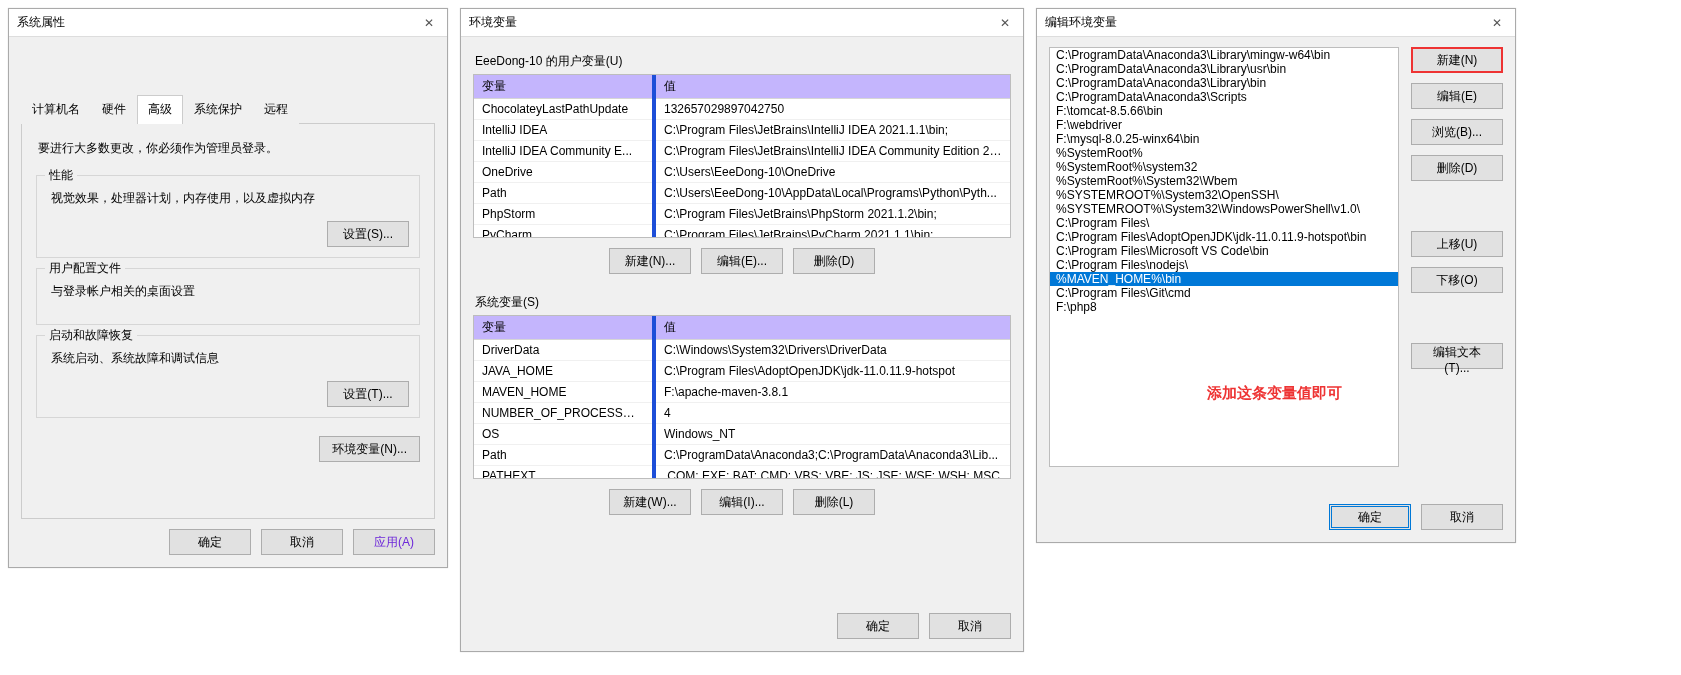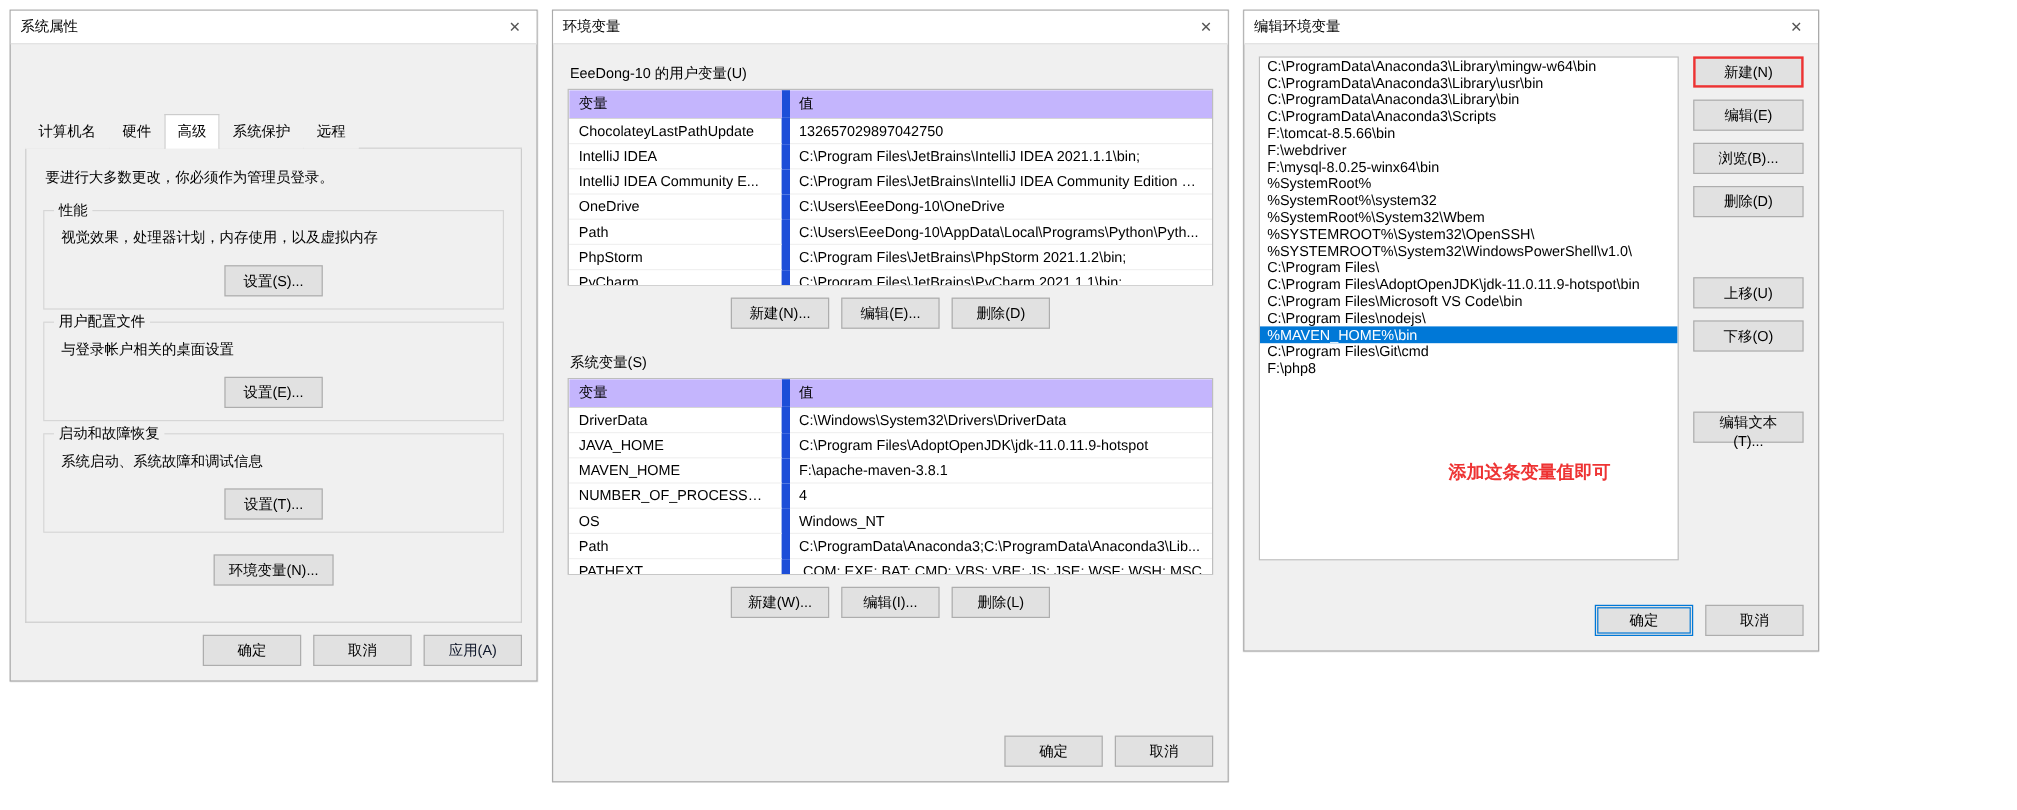--- a/index.html
+++ b/index.html
@@ -74,34 +74,34 @@
   .group .legend {
     position: absolute;
     top: -9px;
     left: 8px;
     background: #f0f0f0;
     padding: 0 4px;
   }
   .group .desc { padding: 6px 0 14px 4px; color: #000; }
   .group .btn-row, .btn-row-right {
     display: flex;
-    justify-content: center;
+    justify-content: flex-end;
     gap: 8px;
   }
   button.win {
     min-width: 82px;
     height: 26px;
     padding: 0 12px;
     background: #e1e1e1;
     border: 1px solid #adadad;
     font-family: inherit;
     font-size: 12px;
     cursor: default;
   }
-  button.win:disabled { color: #0f172a; }
+  button.win:disabled { color: #6d28d9; }
   button.win.default { border: 1px solid #0078d7; outline: 1px solid #0078d7; outline-offset: -3px; }
   .d1 .bottom-buttons {
     display: flex;
     justify-content: flex-end;
     gap: 10px;
     padding-top: 10px;
   }
 
   
   .d2 { width: 564px; height: 644px; }
@@ -116,21 +116,21 @@
   .tbl th, .tbl td {
     text-align: left;
     padding: 3px 8px;
     font-weight: normal;
     white-space: nowrap;
     overflow: hidden;
     text-overflow: ellipsis;
     border-bottom: 1px solid #f0f0f0;
   }
   .tbl th { background: #c4b5fd; border-bottom: 1px solid #d6d6d6; position: sticky; top:0; }
-  .col-var { width: 180px; border-right: 7px solid #1d4ed8; }
+  .col-var { width: 180px; border-right: 4px solid #1d4ed8; }
   .d2 .btns-under {
     display: flex;
     justify-content: center;
     gap: 10px;
     padding: 10px 2px 14px 2px;
   }
   .d2 .bottom-buttons {
     display: flex;
     justify-content: flex-end;
     gap: 10px;
@@ -222,23 +222,20 @@
         <span class="legend">性能</span>
         <div class="desc">视觉效果，处理器计划，内存使用，以及虚拟内存</div>
         <div class="btn-row">
           <button class="win">设置(S)...</button>
         </div>
       </div>
 
       <div class="group">
         <span class="legend">用户配置文件</span>
         <div class="desc">与登录帐户相关的桌面设置</div>
-        <div class="btn-row">
-          <button class="win">设置(E)...</button>
-        </div>
       </div>
 
       <div class="group">
         <span class="legend">启动和故障恢复</span>
         <div class="desc">系统启动、系统故障和调试信息</div>
         <div class="btn-row">
           <button class="win">设置(T)...</button>
         </div>
       </div>
 

